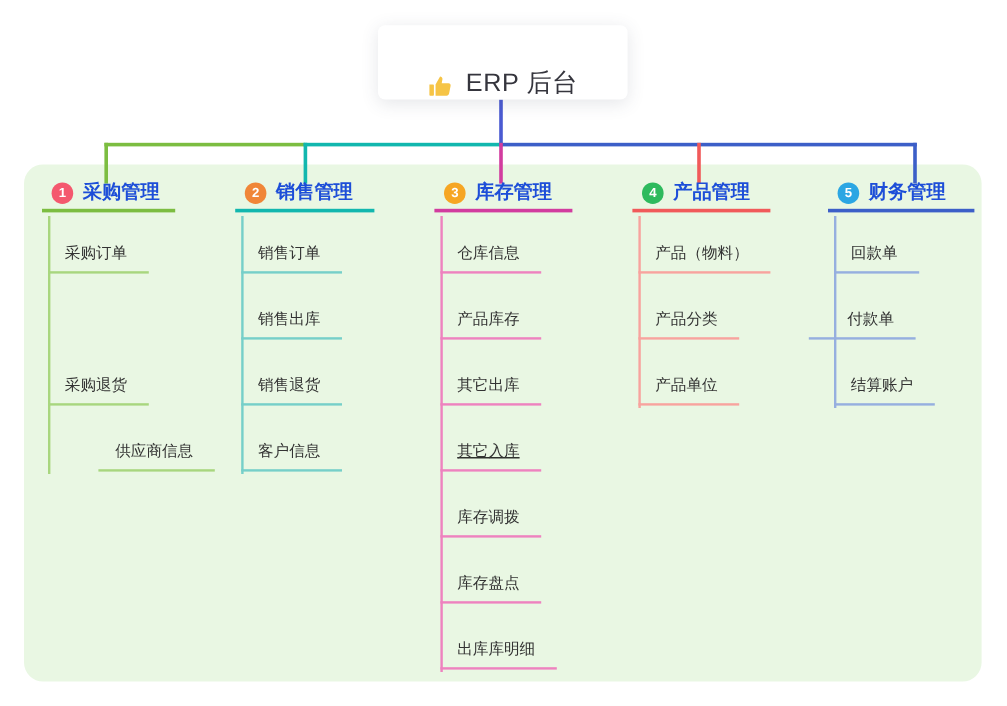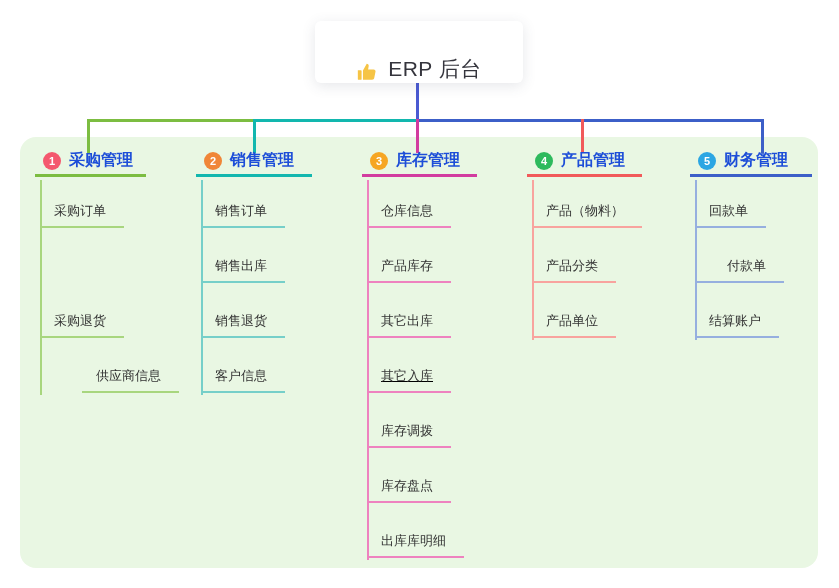--- a/index.html
+++ b/index.html
@@ -153,19 +153,19 @@
     </div>
     <div class="line" style="left: 761px; top: 119px; width: 3px; height: 34px; background: rgb(60, 95, 200);"></div>
     <div class="branch-header" style="left: 690px; width: 122px; border-bottom-color: rgb(60, 95, 200);">
       <span class="badge" style="background: rgb(43, 166, 227);">5</span>
       <span class="branch-label">财务管理</span>
     </div>
     <div class="line" style="left: 695px; top: 180px; width: 2px; height: 160px; background: rgb(150, 175, 223);"></div>
     <div class="child-node" style="left: 695px; top: 194px; border-bottom-color: rgb(150, 175, 223);">
       <span class="child-label">回款单</span>
     </div>
-    <div class="child-node" style="left: 695px; top: 249px; border-bottom-color: rgb(150, 175, 223); padding-left: 32px;">
+    <div class="child-node" style="left: 674px; top: 249px; border-bottom-color: rgb(150, 175, 223); padding-left: 32px;">
       <span class="child-label">付款单</span>
     </div>
     <div class="child-node" style="left: 695px; top: 304px; border-bottom-color: rgb(150, 175, 223);">
       <span class="child-label">结算账户</span>
     </div>
   </div>
 
 </body></html>

